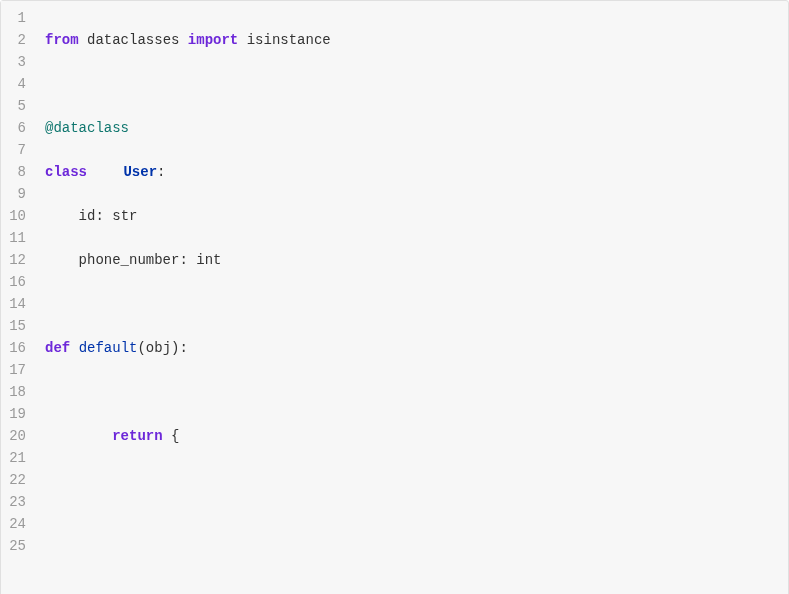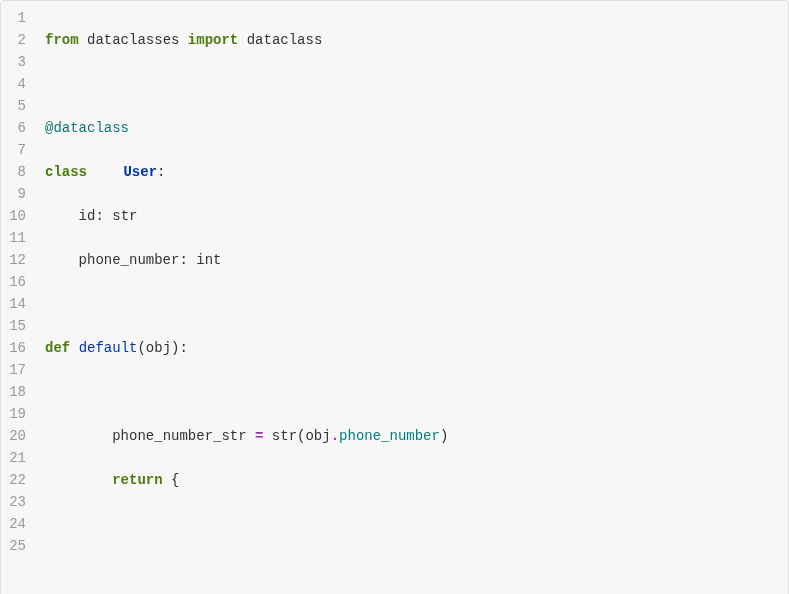--- a/index.html
+++ b/index.html
@@ -29,21 +29,21 @@
   }
   .gutter .ln { display: block; }
   .code {
     padding: 6px 10px;
     white-space: pre;
     flex: 1;
     overflow-x: auto;
     color: #333;
   }
   .code .line { display: block; min-height: 22px; }
-  .kw { color: #4d7c0f; font-weight: bold; }
+  .kw { color: #6d28d9; font-weight: bold; }
   .cls { color: #0033aa; font-weight: bold; margin-left: 28px; }
   .decor { color: #0f766e; }
   .str { color: #b44444; }
   .attr { color: #008080; }
   .fn { color: #0033aa; }
   .op { color: #9933aa; font-weight: bold; }
 </style>
 </head>
 <body>
 
@@ -69,30 +69,29 @@
       <span class="ln">18</span>
       <span class="ln">19</span>
       <span class="ln">20</span>
       <span class="ln">21</span>
       <span class="ln">22</span>
       <span class="ln">23</span>
       <span class="ln">24</span>
       <span class="ln">25</span>
     </div>
   <div class="code">
-<span class="line"><span class="kw">from</span> <span>dataclasses</span> <span class="kw">import</span> <span>dataclass</span></span>
+<span class="line"><span class="kw">from</span> <span>dataclasses</span> <span class="kw">import</span> <span>isinstance</span></span>
 <span class="line"></span>
 <span class="line"><span class="decor">@dataclass</span></span>
 <span class="line"><span class="kw">class</span> <span class="cls">User</span><span>:</span></span>
 <span class="line">    <span>id</span><span>:</span> <span>str</span></span>
 <span class="line">    <span>phone_number</span><span>:</span> <span>int</span></span>
 <span class="line"></span>
 <span class="line"><span class="kw">def</span> <span class="fn">default</span><span>(obj):</span></span>
 <span class="line"></span>
-<span class="line">        <span>phone_number_str </span><span class="op">=</span><span> str(obj</span><span class="op">.</span><span class="attr">phone_number</span><span>)</span></span>
 <span class="line">        <span class="kw">return</span><span> {</span></span>
 
 
 
 
 
 
 
 
 

